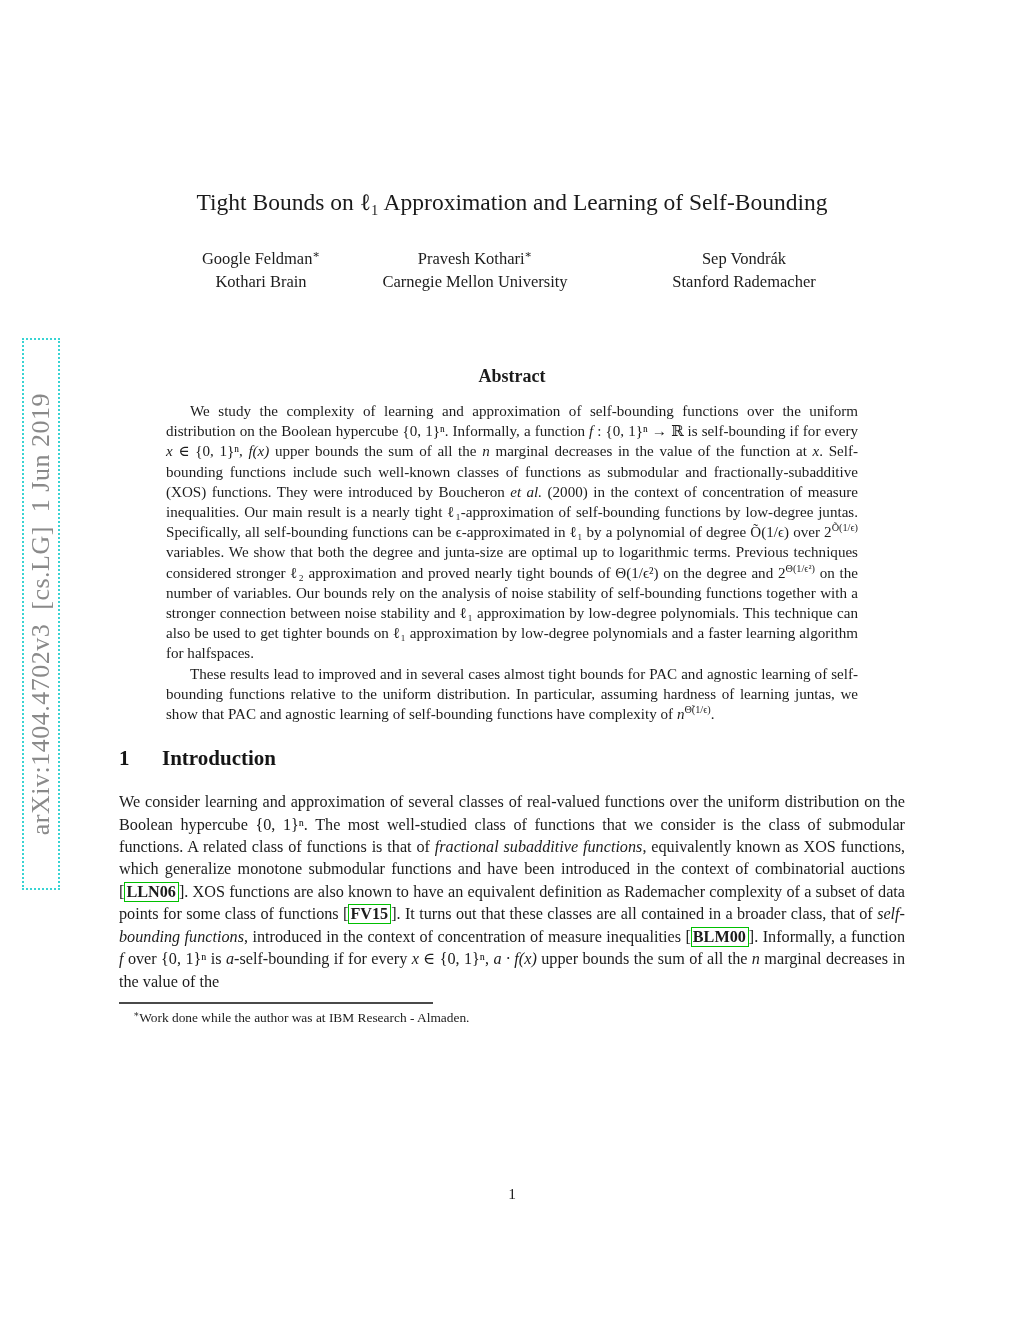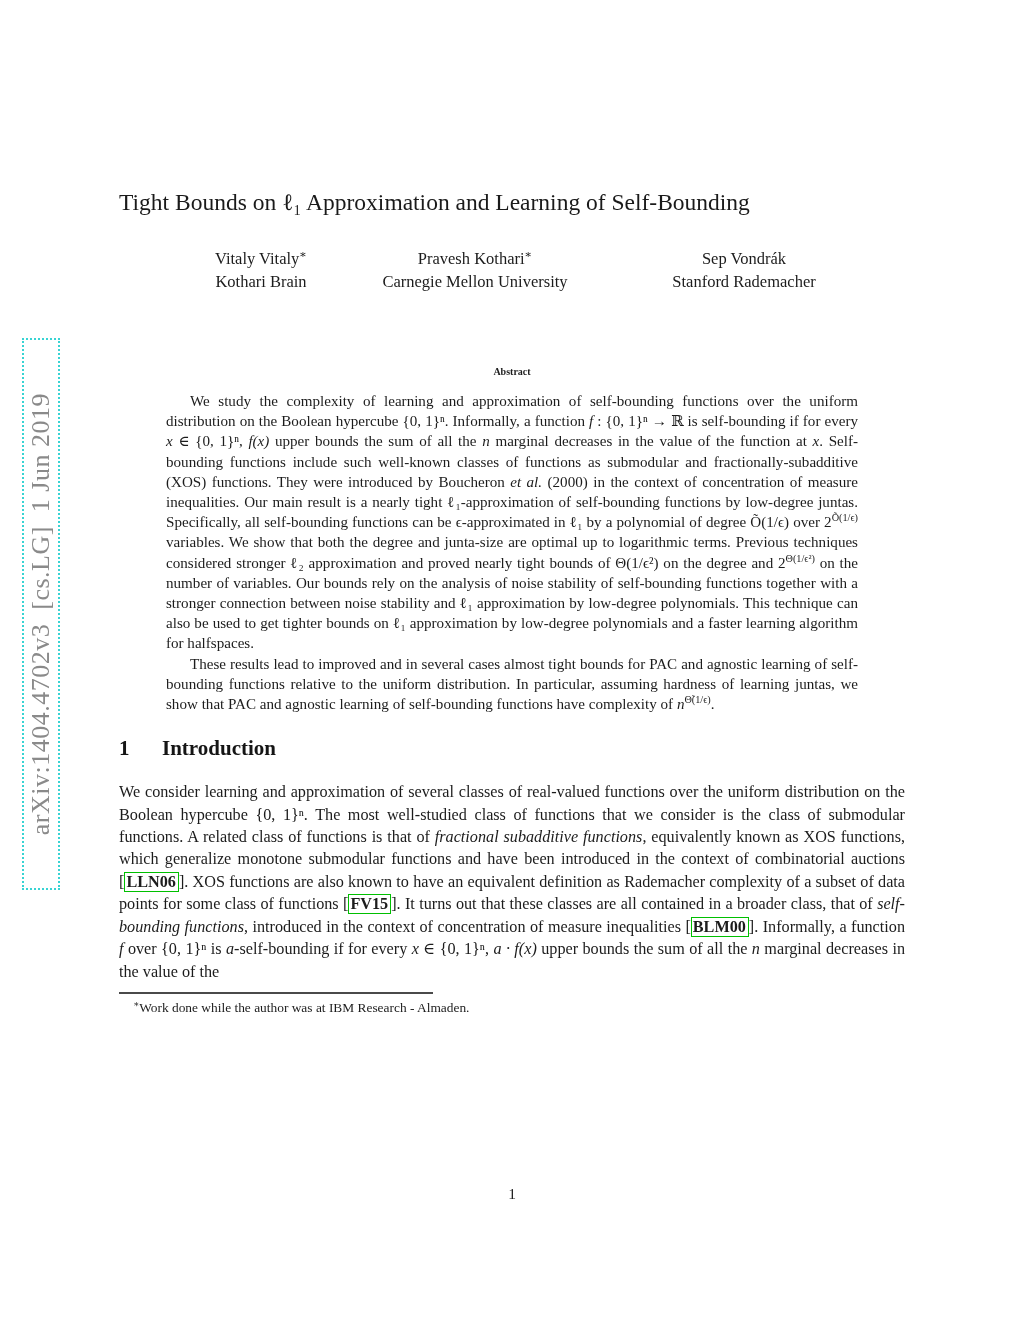--- a/index.html
+++ b/index.html
@@ -34,20 +34,21 @@
     letter-spacing: 0.5px;
   }
   .content {
     position: absolute;
     left: 119px;
     top: 0;
     width: 786px;
   }
   .title {
     margin-top: 184px;
+    text-align: center;
     font-size: 23.5px;
     font-weight: normal;
     line-height: 37px;
     color: #1a1a1a;
   }
   .title .t-line { display: block; }
   .authors {
     position: relative;
     margin-top: 26px;
     height: 48px;
@@ -64,21 +65,21 @@
   .author-1 { left: 142px; }
   .author-2 { left: 356px; }
   .author-3 { left: 625px; }
   .abstract {
     width: 692px;
     margin: 71px auto 0 auto;
   }
   .abstract-heading {
     text-align: center;
     font-weight: bold;
-    font-size: 10px;
+    font-size: 18px;
   }
   .abs-par {
     margin-top: 14px;
     font-size: 15.1px;
     line-height: 20.2px;
     text-align: justify;
     text-indent: 24px;
   }
   .abs-par + .abs-par { margin-top: 0; }
   .section-heading {
@@ -133,21 +134,21 @@
   </div>
 
   <div class="content">
 
     <h1 class="title">
       <span class="t-line">Tight Bounds on ℓ₁ Approximation and Learning of Self-Bounding</span>
     </h1>
 
     <div class="authors">
       <div class="author author-1">
-        <div><span>Vitaly Vitaly</span><span class="sup">∗</span></div>
+        <div><span>Google Feldman</span><span class="sup">∗</span></div>
         <div>Kothari Brain</div>
       </div>
       <div class="author author-2">
         <div><span>Pravesh Kothari</span><span class="sup">∗</span></div>
         <div>Carnegie Mellon University</div>
       </div>
       <div class="author author-3">
         <div><span>Sep Vondrák</span></div>
         <div>Stanford Rademacher</div>
       </div>

